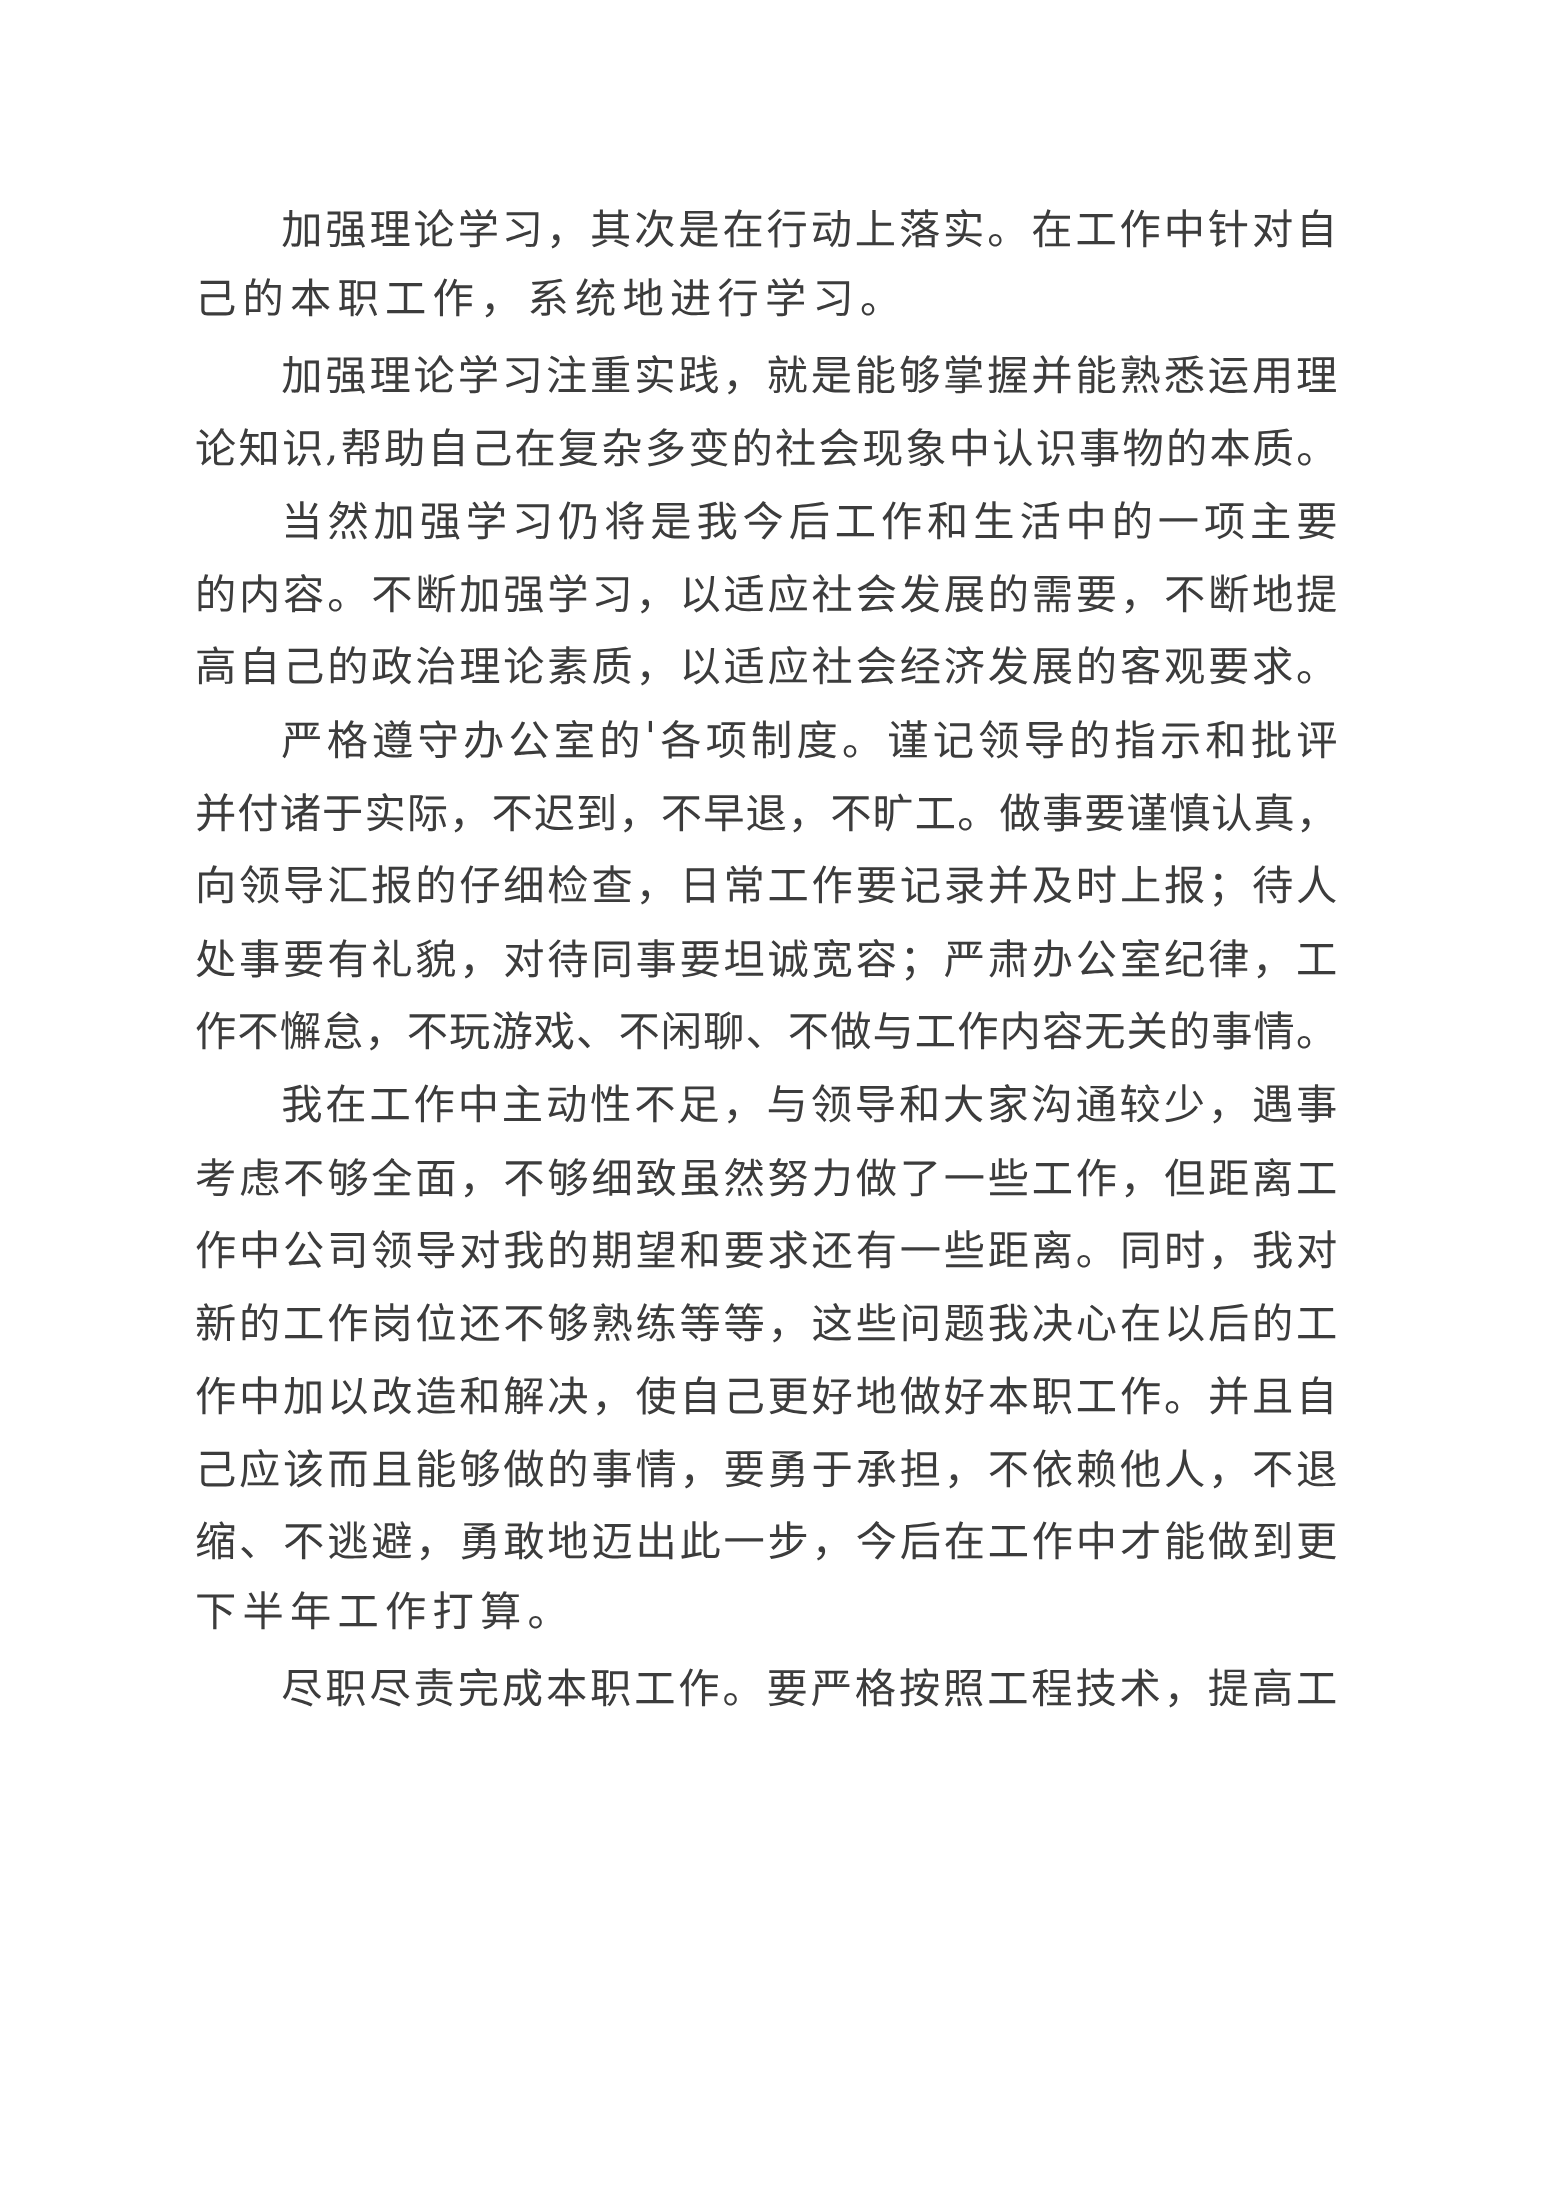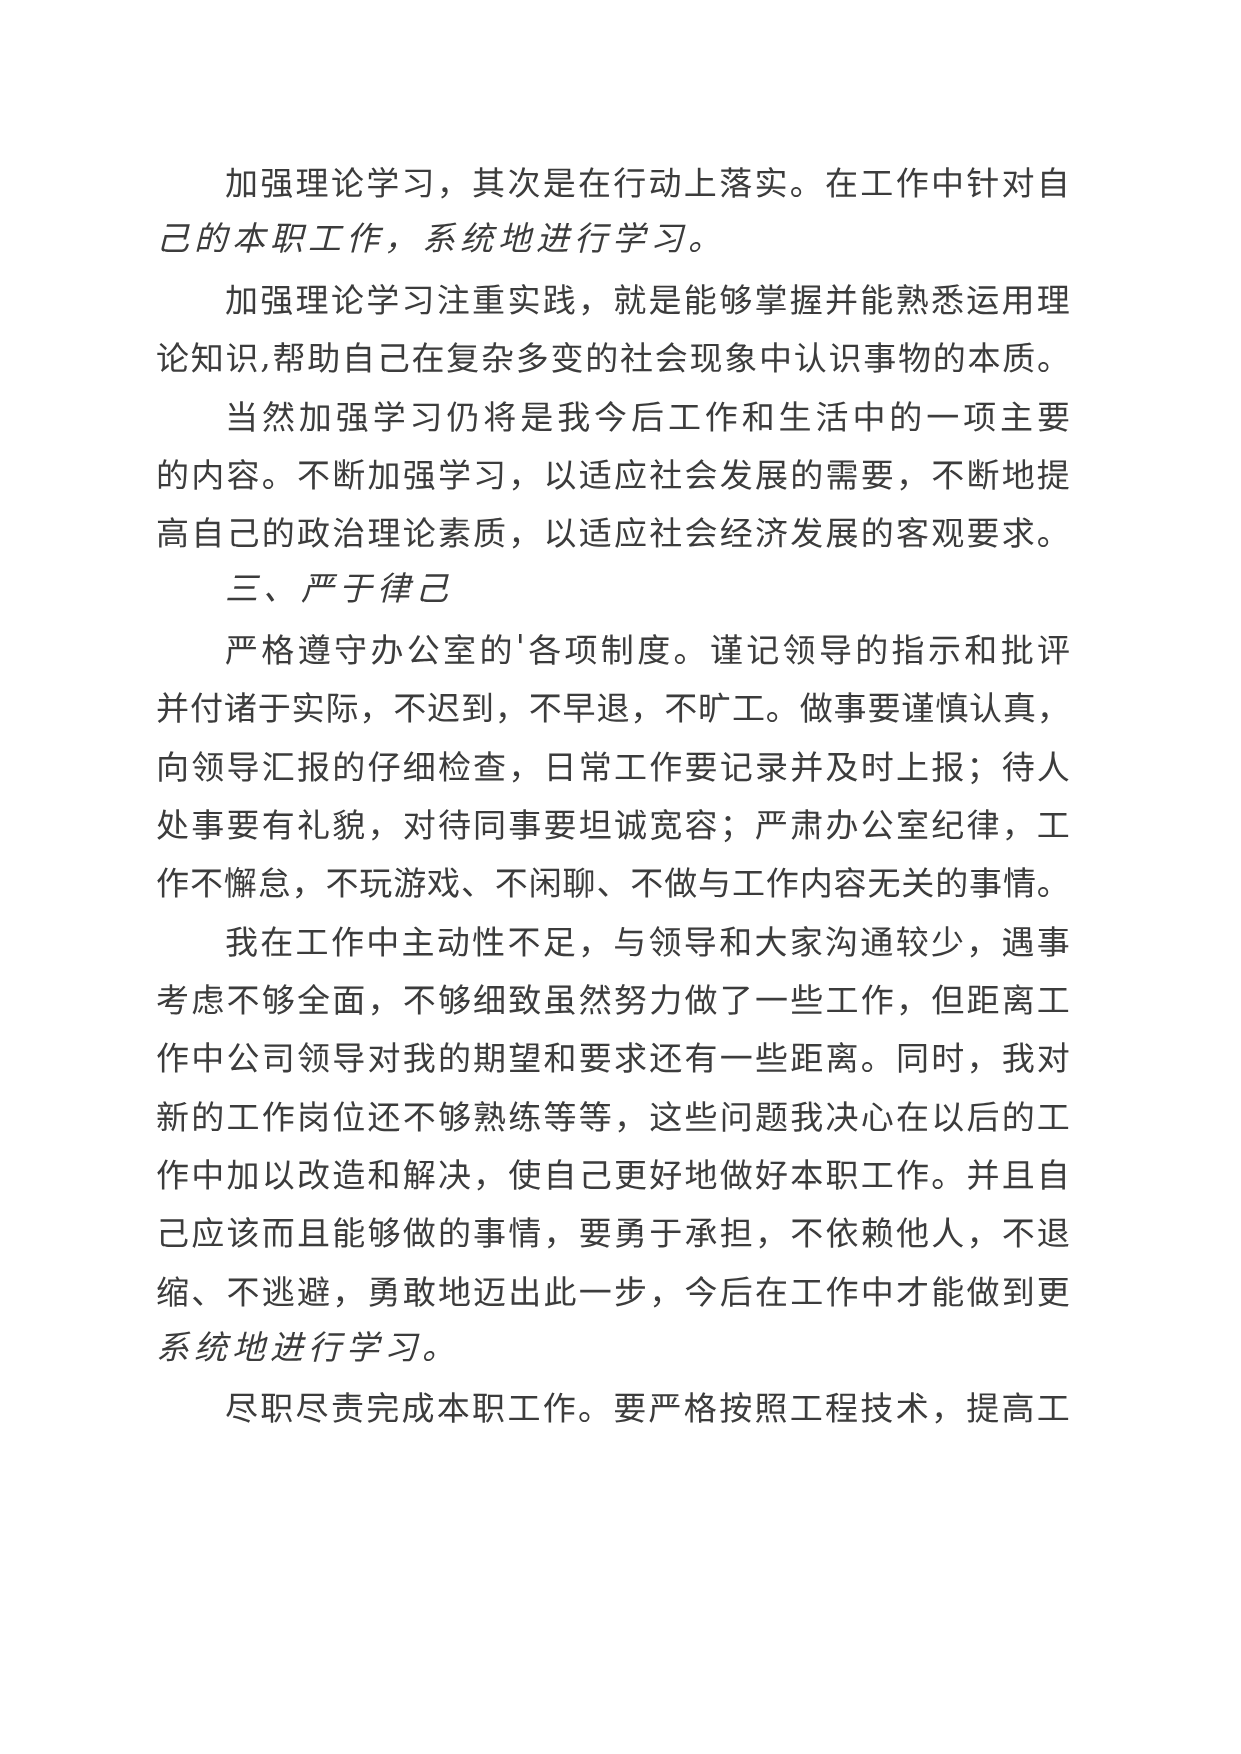--- a/index.html
+++ b/index.html
@@ -34,21 +34,20 @@
     display: flex;
     justify-content: space-between;
     align-items: center;
     width: 100%;
   }
   
   .line.plain {
     line-height: 58.35px;
     letter-spacing: 5px;
     white-space: nowrap;
-    font-style: italic;
   }
   .line.indent { padding-left: 69px; }
   .ch { display: inline-block; }
 </style>
 </head>
 <body>
 
 <div id="page">
   <div id="doc-body" style="color: rgb(60, 60, 60);">
       <div class="para">
@@ -214,23 +213,20 @@
           <span class="ch">展</span>
           <span class="ch">的</span>
           <span class="ch">客</span>
           <span class="ch">观</span>
           <span class="ch">要</span>
           <span class="ch">求</span>
           <span class="ch">。</span>
         </div>
       </div>
       <div class="para">
-        <div class="line plain indent">三、严于律己</div>
-      </div>
-      <div class="para">
         <div class="line justify indent">
           <span class="ch">严</span>
           <span class="ch">格</span>
           <span class="ch">遵</span>
           <span class="ch">守</span>
           <span class="ch">办</span>
           <span class="ch">公</span>
           <span class="ch">室</span>
           <span class="ch">的</span>
           <span class="ch">'</span>
@@ -553,21 +549,21 @@
           <span class="ch">在</span>
           <span class="ch">工</span>
           <span class="ch">作</span>
           <span class="ch">中</span>
           <span class="ch">才</span>
           <span class="ch">能</span>
           <span class="ch">做</span>
           <span class="ch">到</span>
           <span class="ch">更</span>
         </div>
-        <div class="line plain">系统地进行学习。</div>
+        <div class="line plain">下半年工作打算。</div>
       </div>
       <div class="para">
         <div class="line justify indent">
           <span class="ch">尽</span>
           <span class="ch">职</span>
           <span class="ch">尽</span>
           <span class="ch">责</span>
           <span class="ch">完</span>
           <span class="ch">成</span>
           <span class="ch">本</span>

